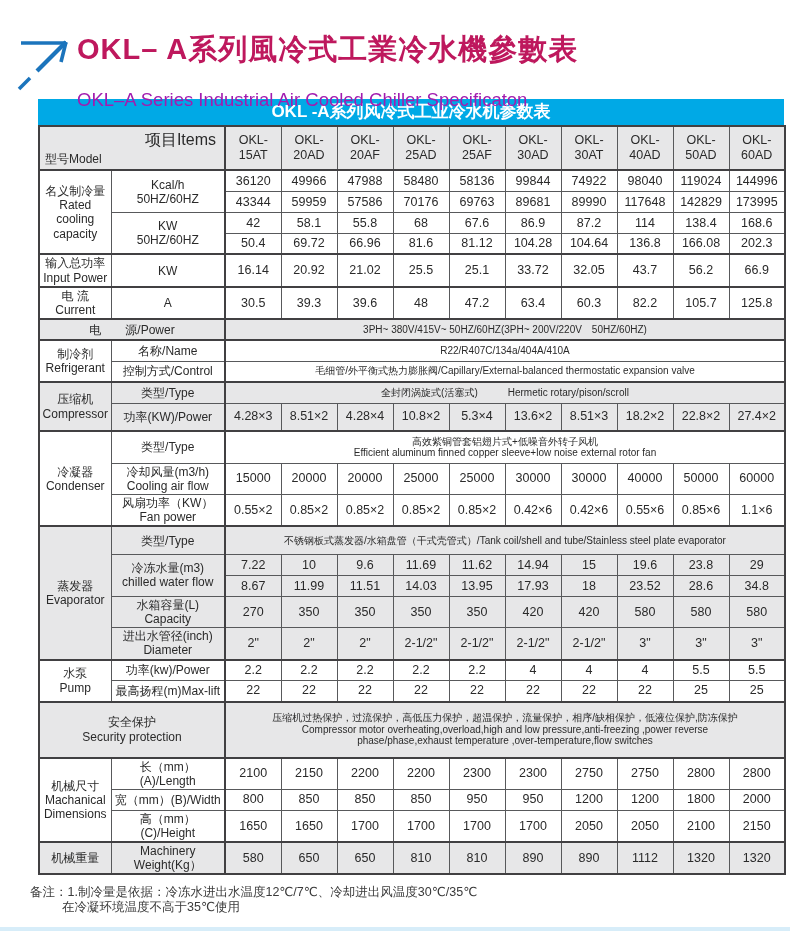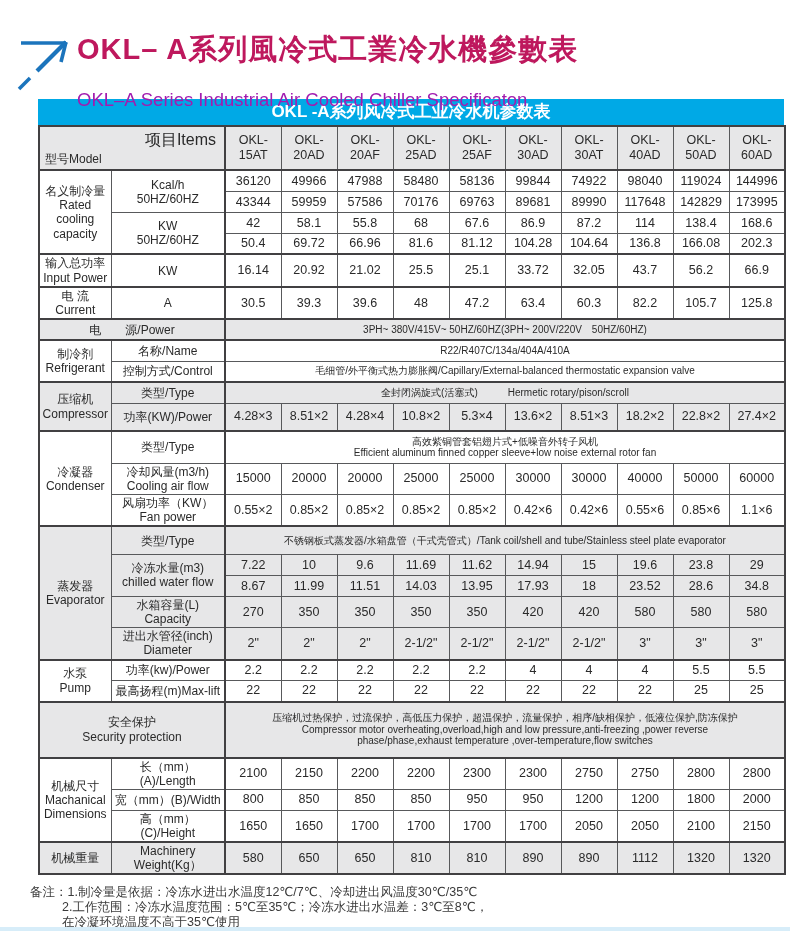--- a/index.html
+++ b/index.html
@@ -419,18 +419,17 @@
           <td class="v">1112</td>
           <td class="v">1320</td>
           <td class="v">1320</td>
         </tr>
   </tbody>
     </table>
 </div>
 
 <div class="notes">
   <div>备注：1.制冷量是依据：冷冻水进出水温度12℃/7℃、冷却进出风温度30℃/35℃</div>
-  <div class="ind">2.工作范围：冷冻水温度范围：5℃至35℃；冷冻水进出水温差：3℃至8℃，</div>
   <div class="ind">在冷凝环境温度不高于35℃使用</div>
 
 </div>
 
 <div class="bottomstrip"></div>
 
 </body></html>

